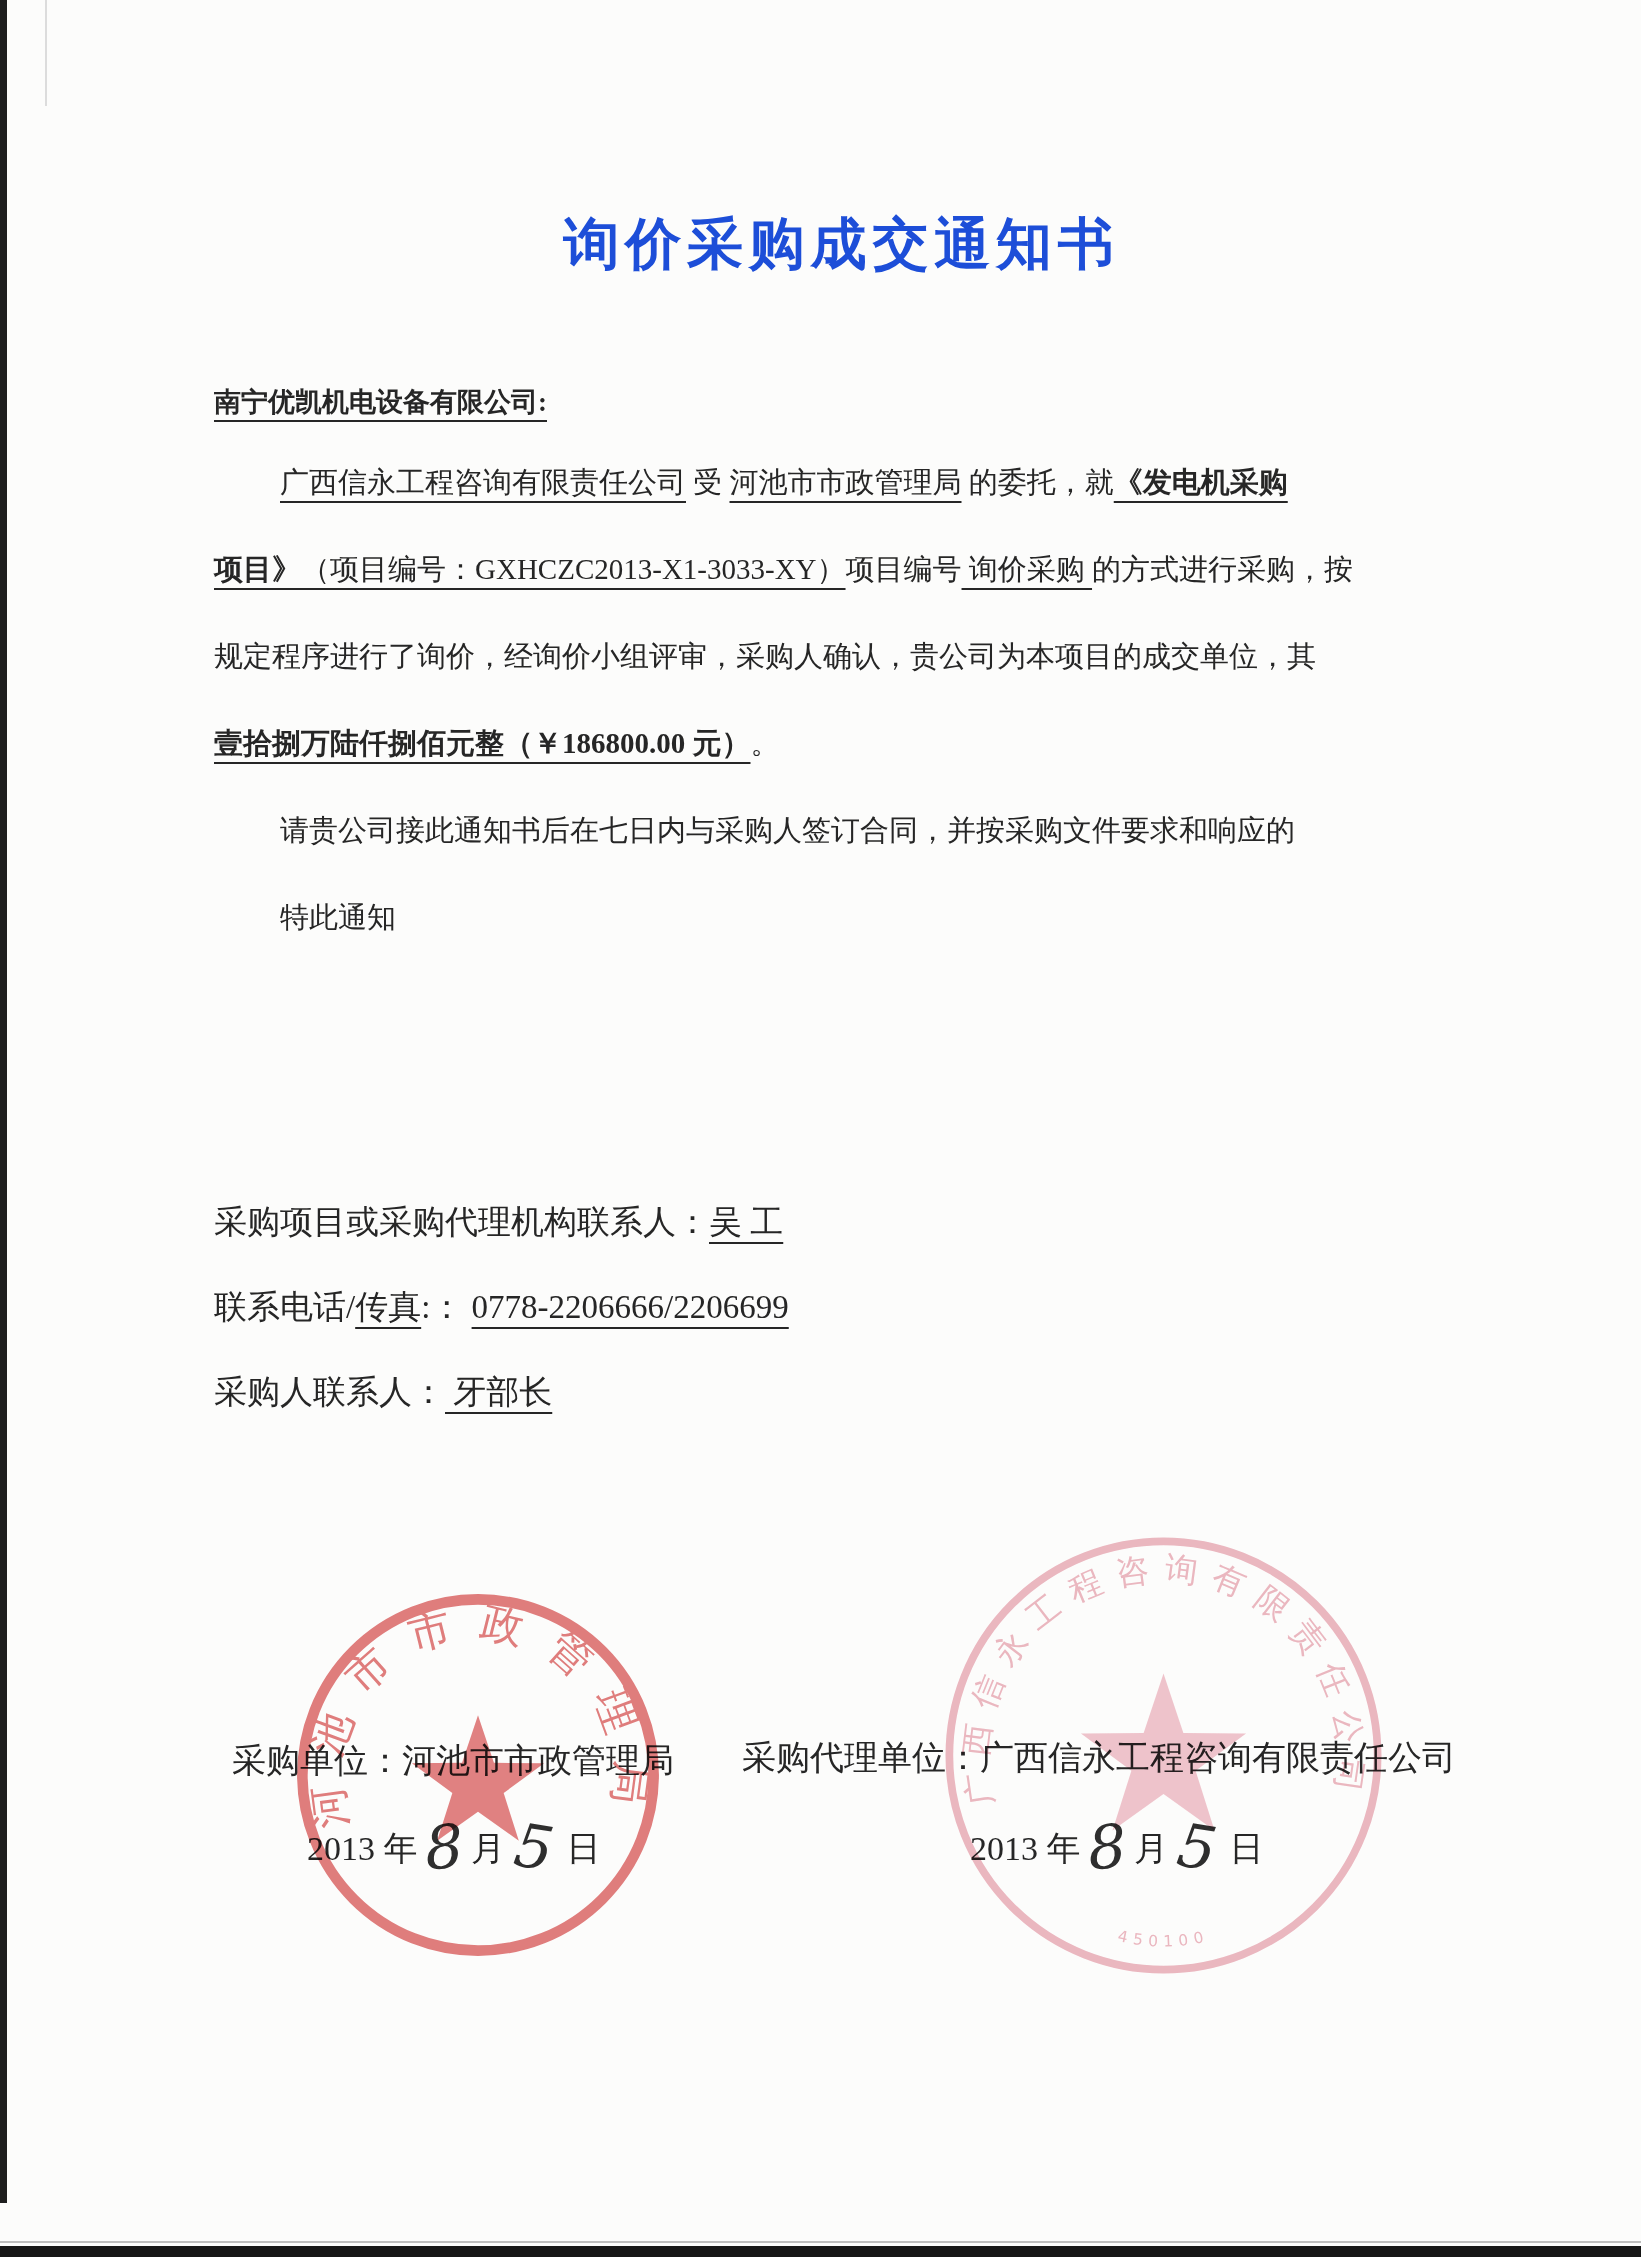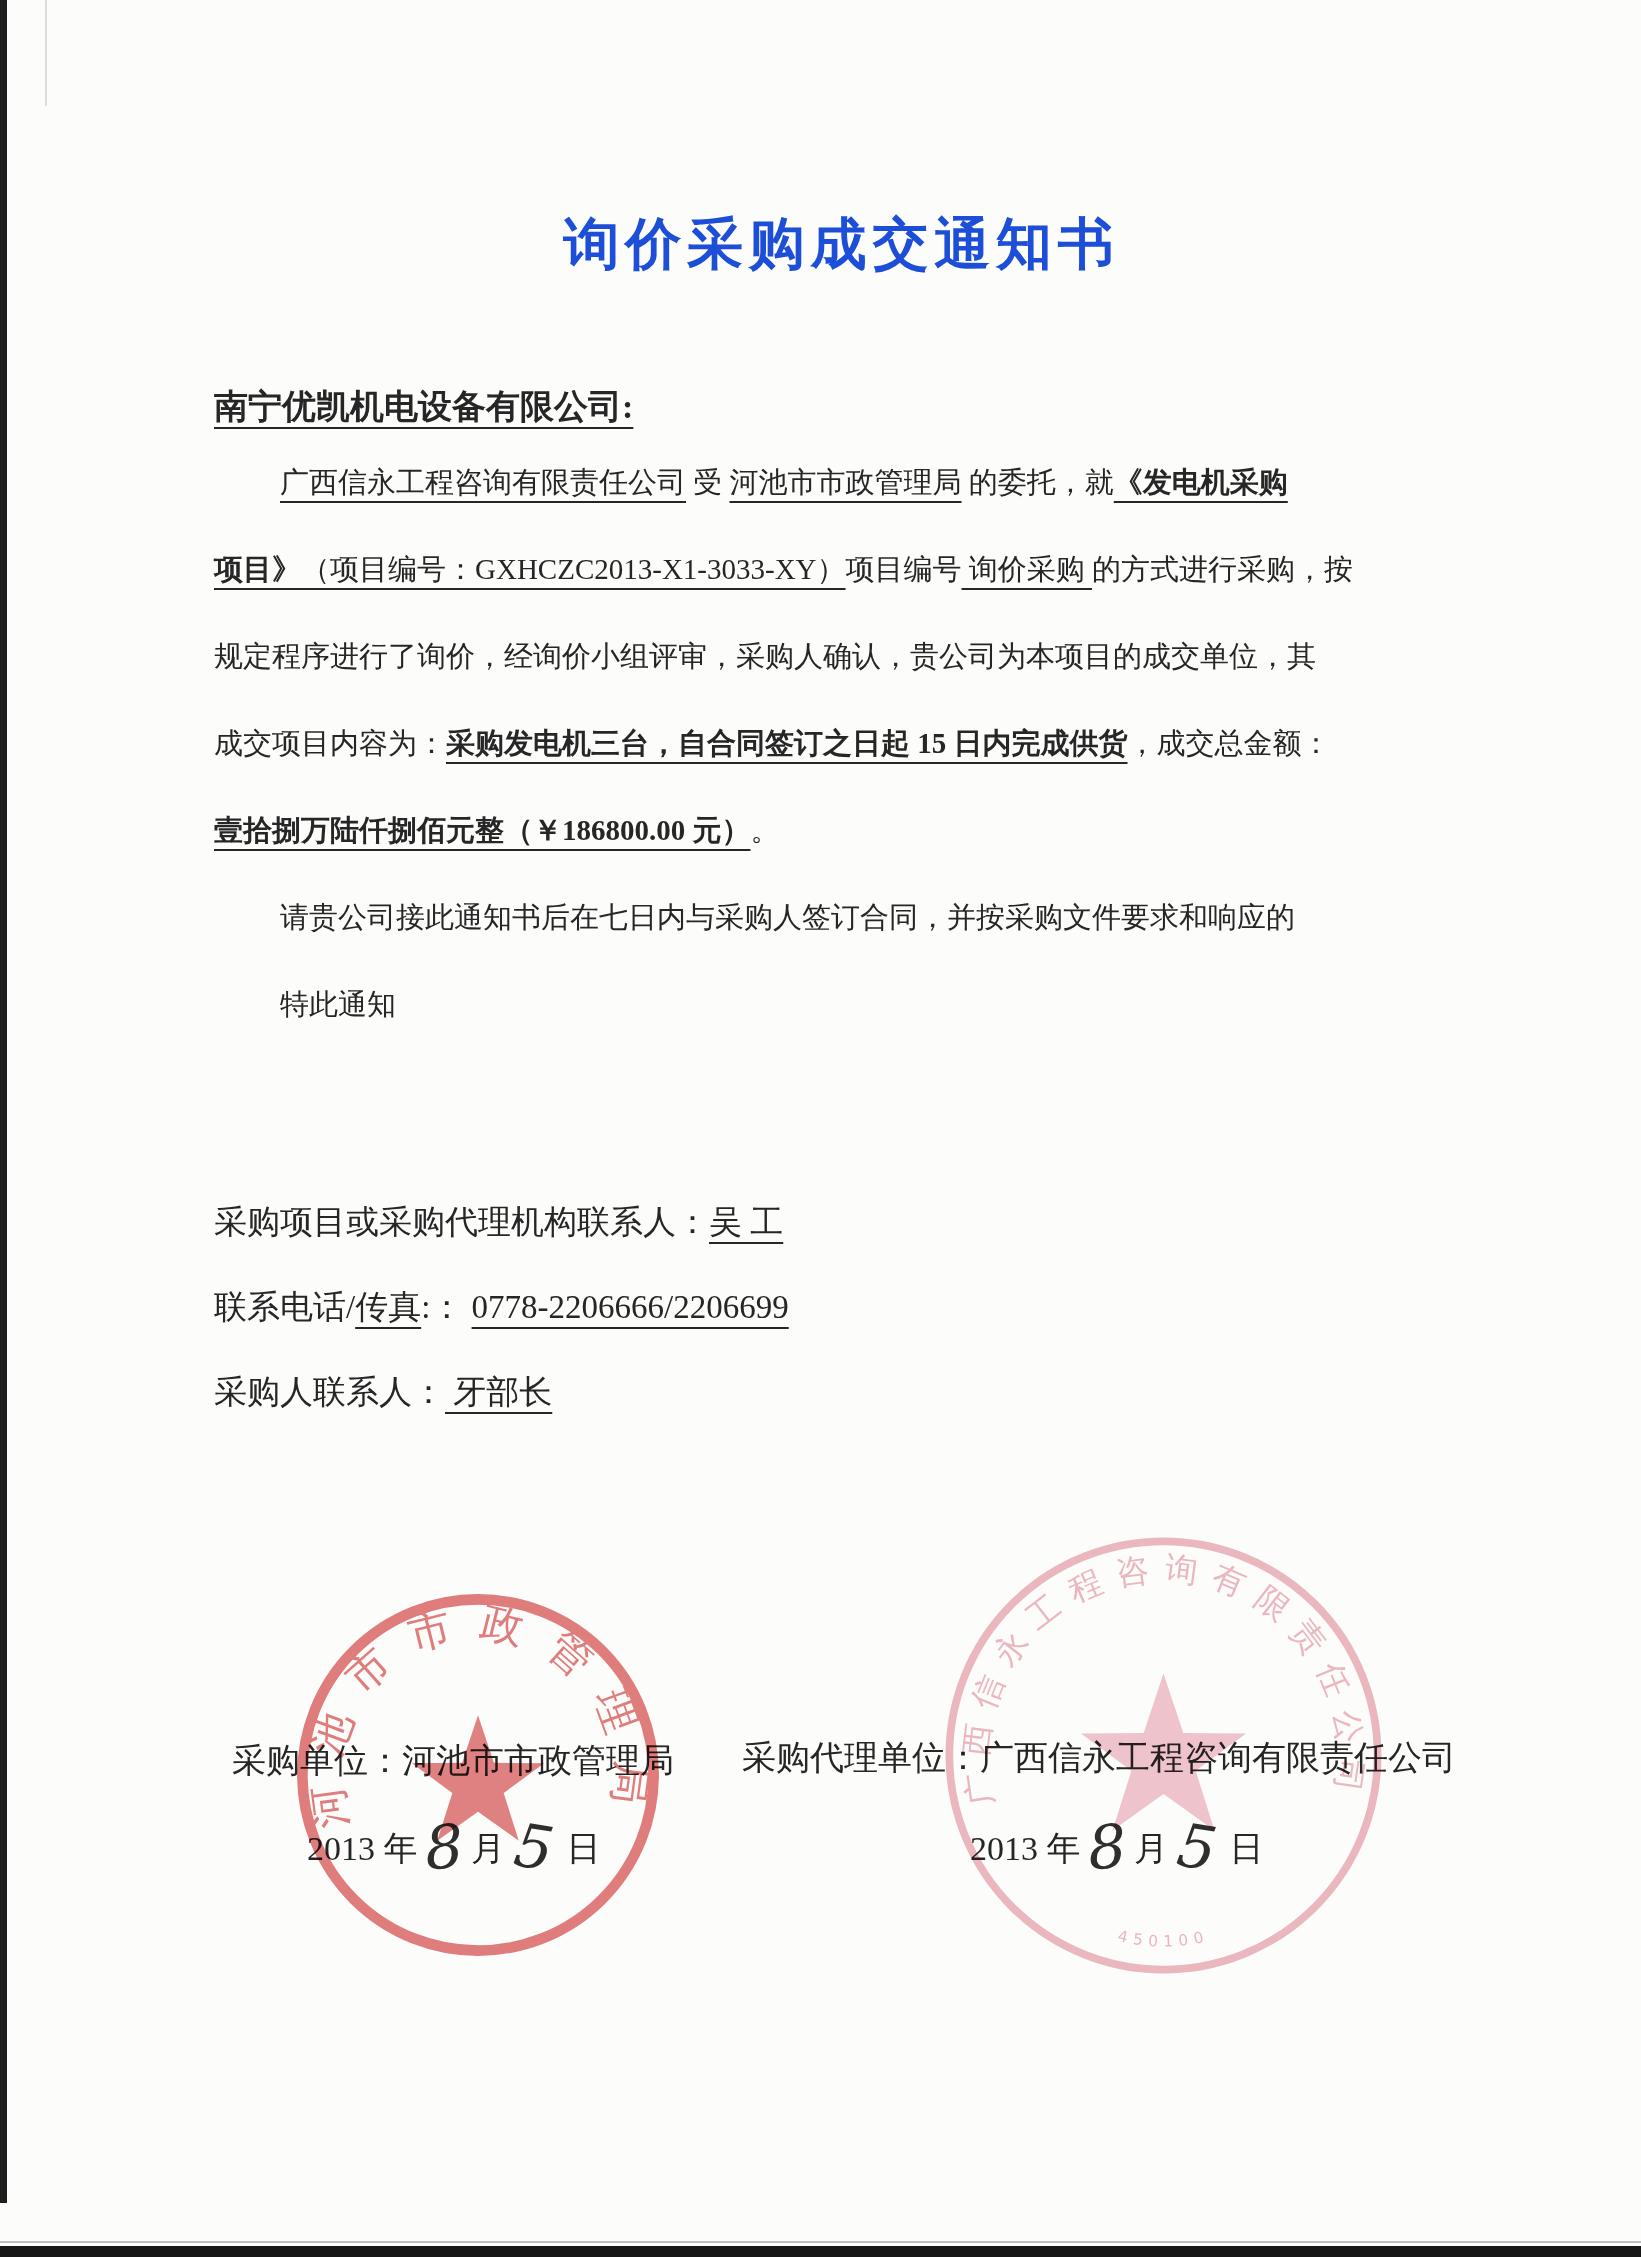--- a/index.html
+++ b/index.html
@@ -11,21 +11,21 @@
   
   .edge-left{position:absolute;left:0;top:0;width:6.8px;height:2203px;background:#1e1e1e;}
   .edge-bottom{position:absolute;left:0;top:2246px;width:1641px;height:11.6px;background:#161616;}
   .edge-bottom-line{position:absolute;left:0;top:2241px;width:1641px;height:1.9px;background:#bdbdbd;}
   .scan-line{position:absolute;left:45px;top:0;width:1.9px;height:106px;background:#dcdcdc;}
 
   .title{
     position:absolute;left:0;top:207px;width:1641px;margin:0;
     text-align:center;font-size:56px;font-weight:700;letter-spacing:5.8px;color:#1d4ed8;padding-left:21px;
   }
-  .addressee{position:absolute;left:214px;top:384px;font-size:34px;font-weight:700;white-space:nowrap;z-index:2;}
+  .addressee{position:absolute;left:214px;top:384px;font-size:27px;font-weight:700;white-space:nowrap;z-index:2;}
   .u{text-decoration:underline;text-underline-offset:8.7px;text-decoration-thickness:1.9px;}
   .b{font-weight:700;}
 
   .body-lines{position:absolute;left:214px;top:439px;width:1246px;z-index:2;}
   .body-lines .line{height:87px;line-height:87px;font-size:29px;white-space:nowrap;}
   .line.indent{padding-left:66px;}
 
   .contact-lines{position:absolute;left:214px;top:1180px;width:1159px;z-index:2;}
   .contact-lines .line{height:85px;line-height:85px;font-size:33px;white-space:nowrap;}
 
@@ -56,21 +56,20 @@
   <div class="scan-line"></div>
 
   <h1 class="title">询价采购成交通知书</h1>
 
   <div class="addressee"><span class="u">南宁优凯机电设备有限公司:</span></div>
 
   <div class="body-lines" id="bodyLines">
       <div class="line indent"><span class="u">广西信永工程咨询有限责任公司</span><span> 受 </span><span class="u">河池市市政管理局</span><span> 的委托，就</span><span class="u b">《发电机采购</span></div>
       <div class="line"><span class="u b">项目》</span><span class="u">（项目编号：GXHCZC2013-X1-3033-XY）</span><span>项目编号</span><span class="u"> 询价采购 </span><span>的方式进行采购，按</span></div>
       <div class="line"><span>规定程序进行了询价，经询价小组评审，采购人确认，贵公司为本项目的成交单位，其</span></div>
-      <div class="line"><span>成交项目内容为：</span><span class="u b">采购发电机三台，自合同签订之日起 15 日内完成供货</span><span>，成交总金额：</span></div>
       <div class="line"><span class="u b">壹拾捌万陆仟捌佰元整（￥186800.00 元）</span><span>。</span></div>
       <div class="line indent"><span>请贵公司接此通知书后在七日内与采购人签订合同，并按采购文件要求和响应的</span></div>
       <div class="line indent"><span>特此通知</span></div>
     </div>
 
   <div class="contact-lines" id="contactLines">
       <div class="line"><span>采购项目或采购代理机构联系人：</span><span class="u">吴 工 </span></div>
       <div class="line"><span>联系电话/</span><span class="u">传真</span><span>:： </span><span class="u"> 0778-2206666/2206699</span></div>
       <div class="line"><span>采购人联系人：</span><span class="u"> 牙部长 </span></div>
     </div>

